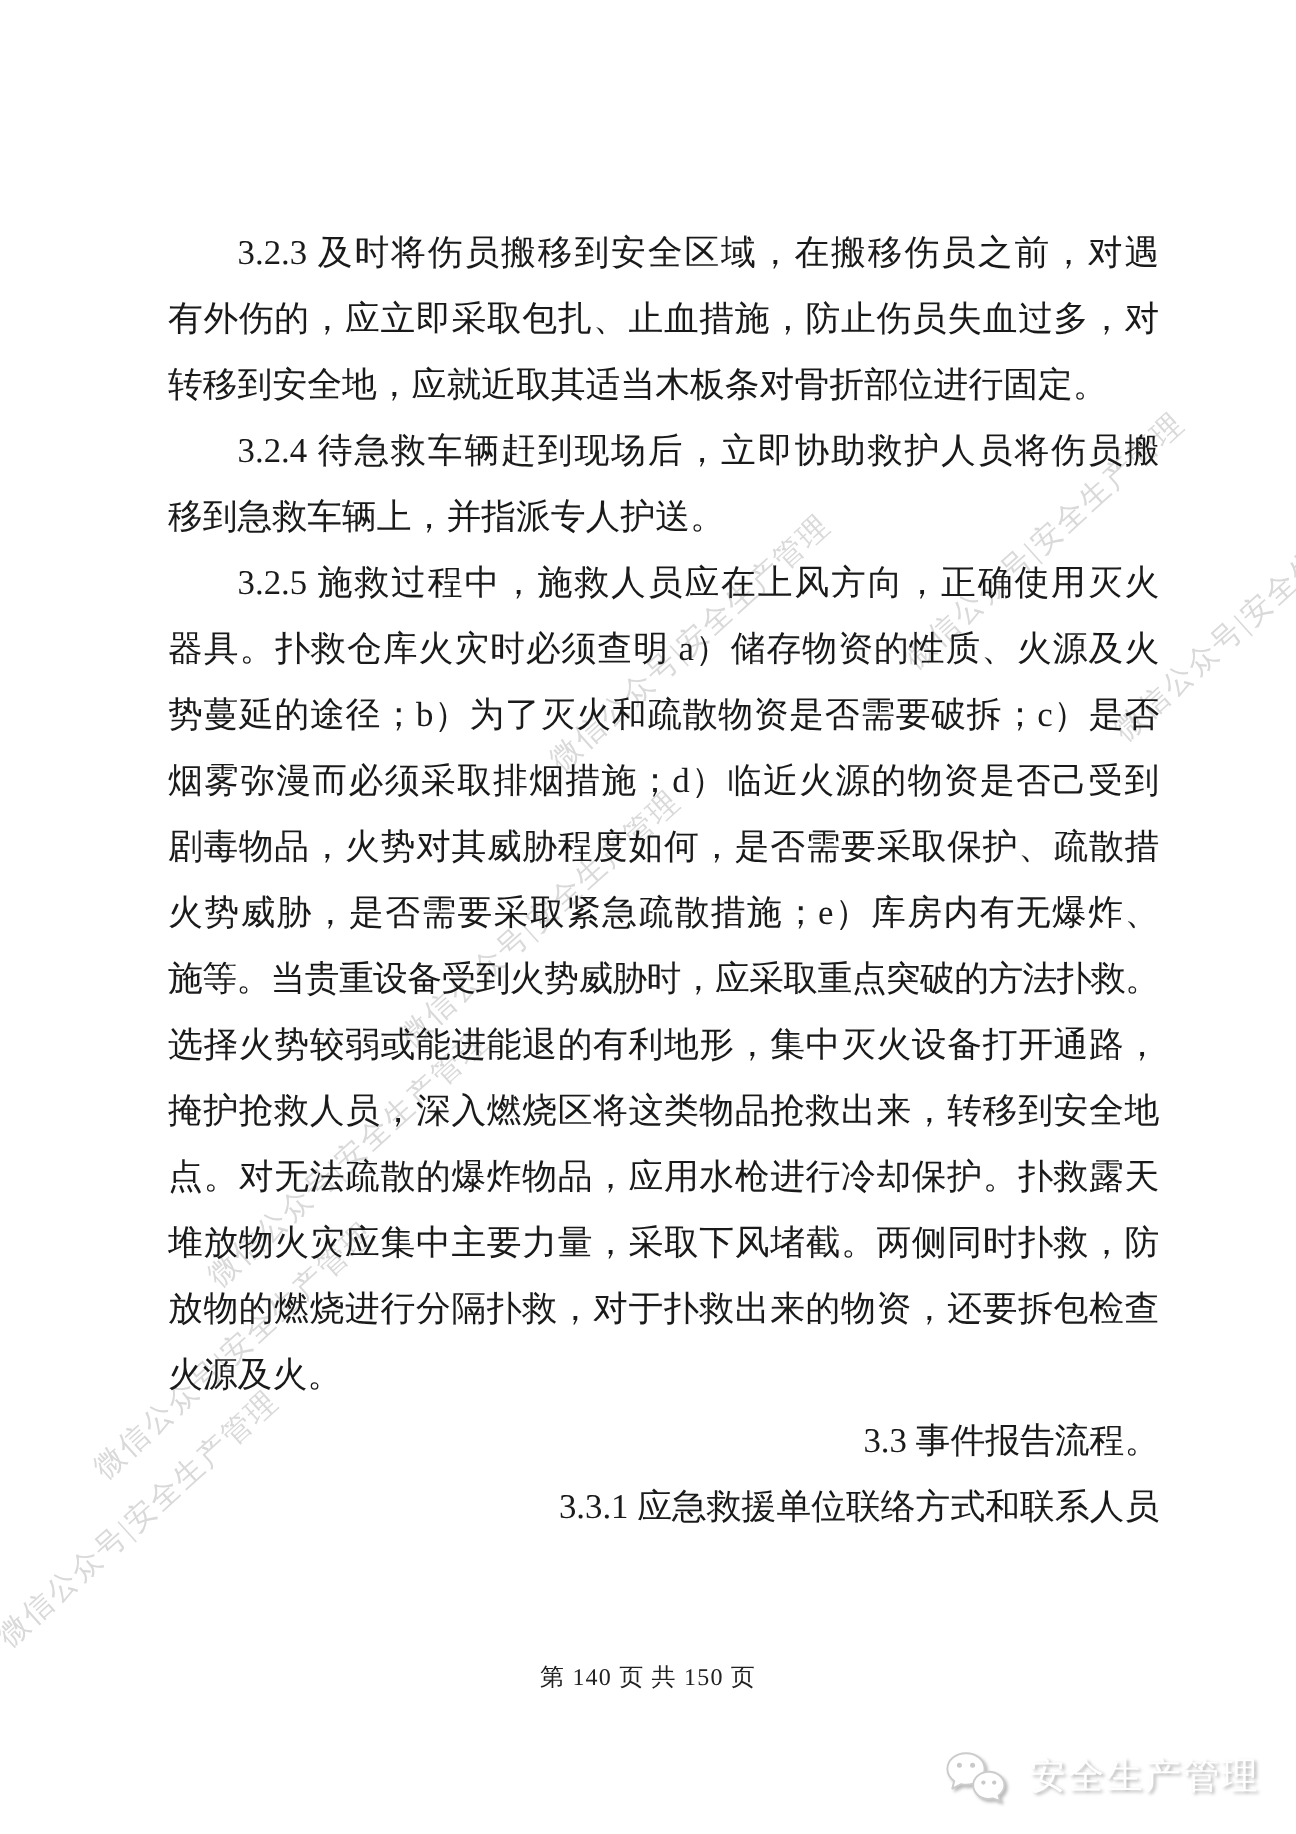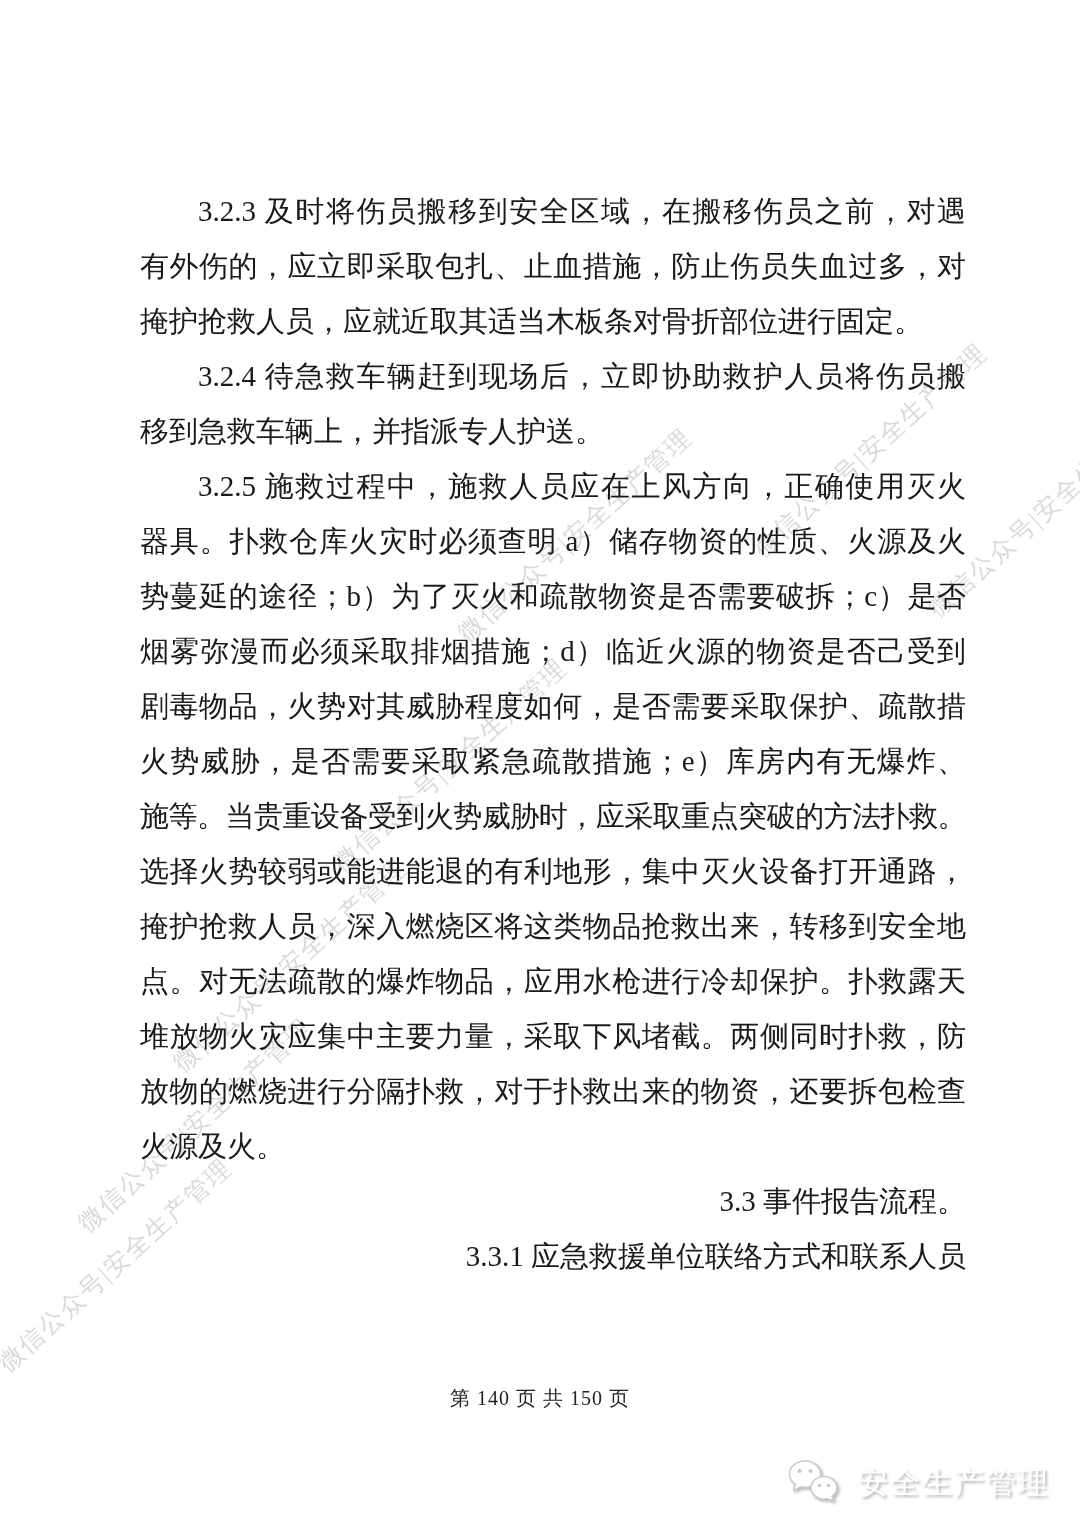--- a/index.html
+++ b/index.html
@@ -26,21 +26,21 @@
   .line.tight{letter-spacing:-0.6px;}
   
   .page-number{
     position:absolute;top:1384px;left:0;width:100%;text-align:center;
     font-size:20px;line-height:28px;color:#222222;letter-spacing:1px;
   }
   
   .brand{
     position:absolute;top:1455px;right:30px;height:56px;
     display:flex;align-items:center;gap:19px;
-    font-family:Liberation Serif, serif;
+    font-family:Liberation Mono, monospace;
   }
   .brand-label{
     font-size:30px;letter-spacing:2px;line-height:56px;
   }
   .wx-icon{display:block;}
 </style>
 </head>
 <body>
 
 <div class="page">
@@ -51,21 +51,21 @@
       <span style="left: 575px; top: 535px; color: rgb(217, 217, 217);">微信公众号|安全生产管理</span>
       <span style="left: 450px; top: 765px; color: rgb(217, 217, 217);">微信公众号|安全生产管理</span>
       <span style="left: 290px; top: 965px; color: rgb(217, 217, 217);">微信公众号|安全生产管理</span>
       <span style="left: 195px; top: 1125px; color: rgb(217, 217, 217);">微信公众号|安全生产管理</span>
       <span style="left: 115px; top: 1265px; color: rgb(217, 217, 217);">微信公众号|安全生产管理</span>
     </div>
 
   <main class="body-text" id="body-text" style="color: rgb(26, 26, 26);">
       <div class="line fill indent">3.2.3 及时将伤员搬移到安全区域，在搬移伤员之前，对遇</div>
       <div class="line fill">有外伤的，应立即采取包扎、止血措施，防止伤员失血过多，对</div>
-      <div class="line">掩护抢救人员，应就近取其适当木板条对骨折部位进行固定。</div>
+      <div class="line">转移到安全地，应就近取其适当木板条对骨折部位进行固定。</div>
       <div class="line fill indent">3.2.4 待急救车辆赶到现场后，立即协助救护人员将伤员搬</div>
       <div class="line">移到急救车辆上，并指派专人护送。</div>
       <div class="line fill indent">3.2.5 施救过程中，施救人员应在上风方向，正确使用灭火</div>
       <div class="line fill">器具。扑救仓库火灾时必须查明 a）储存物资的性质、火源及火</div>
       <div class="line fill">势蔓延的途径；b）为了灭火和疏散物资是否需要破拆；c）是否</div>
       <div class="line fill">烟雾弥漫而必须采取排烟措施；d）临近火源的物资是否己受到</div>
       <div class="line fill">剧毒物品，火势对其威胁程度如何，是否需要采取保护、疏散措</div>
       <div class="line fill">火势威胁，是否需要采取紧急疏散措施；e）库房内有无爆炸、</div>
       <div class="line fill tight">施等。当贵重设备受到火势威胁时，应采取重点突破的方法扑救。</div>
       <div class="line fill">选择火势较弱或能进能退的有利地形，集中灭火设备打开通路，</div>

